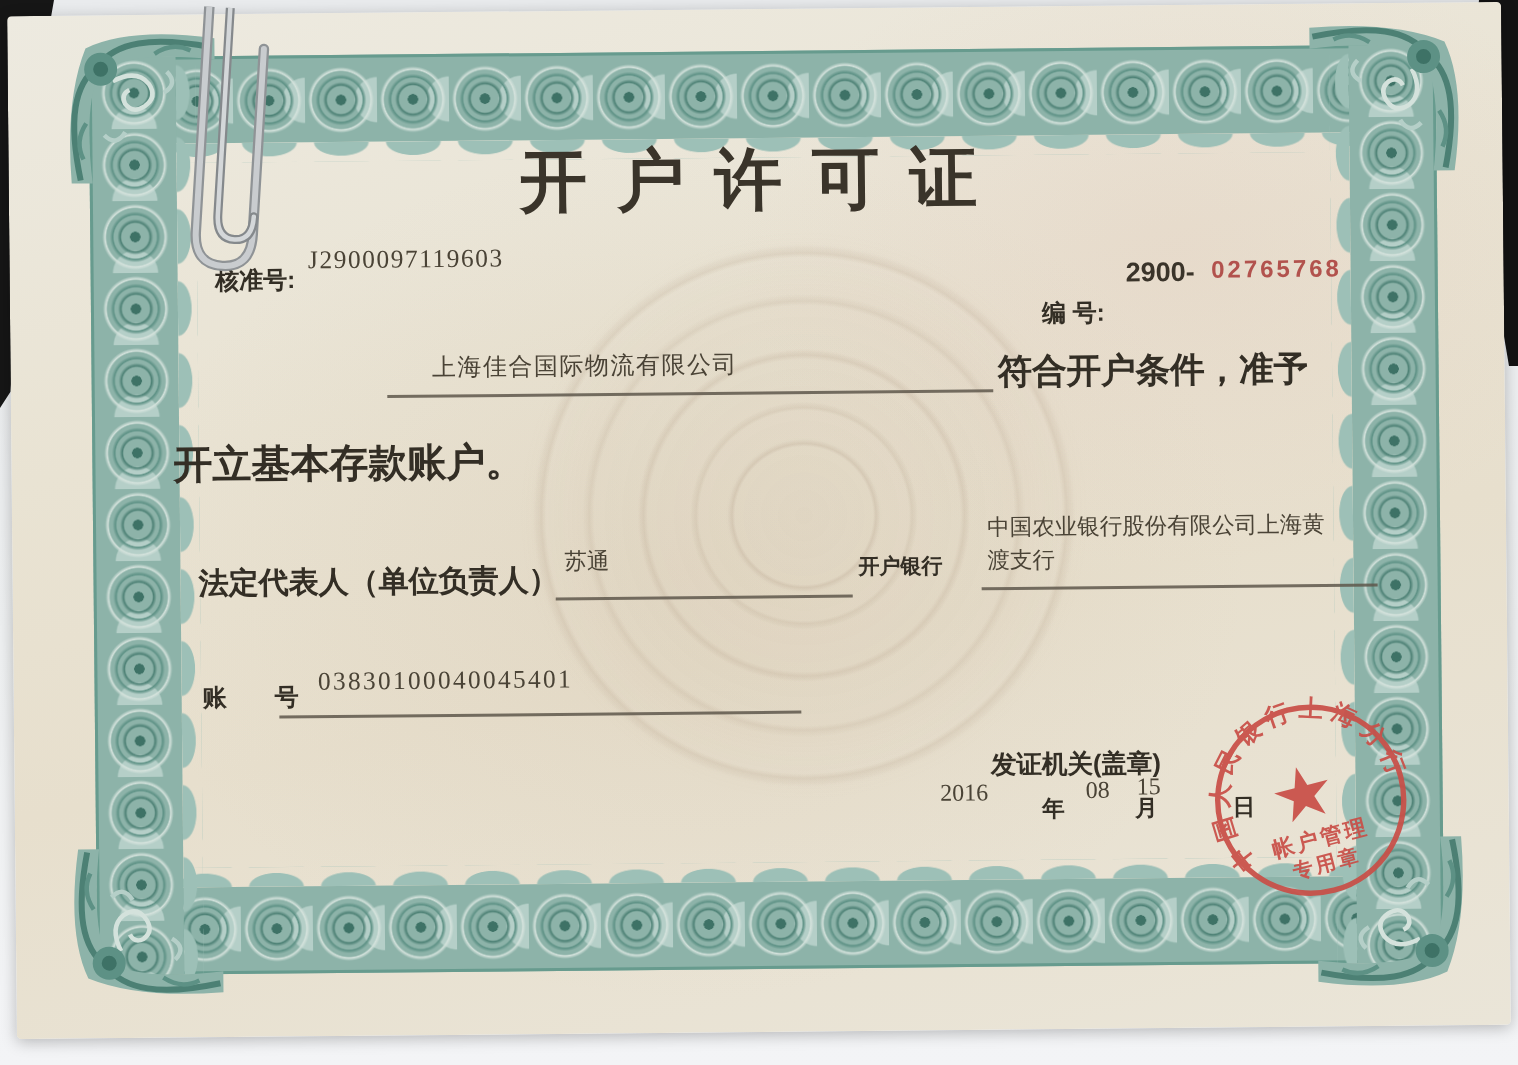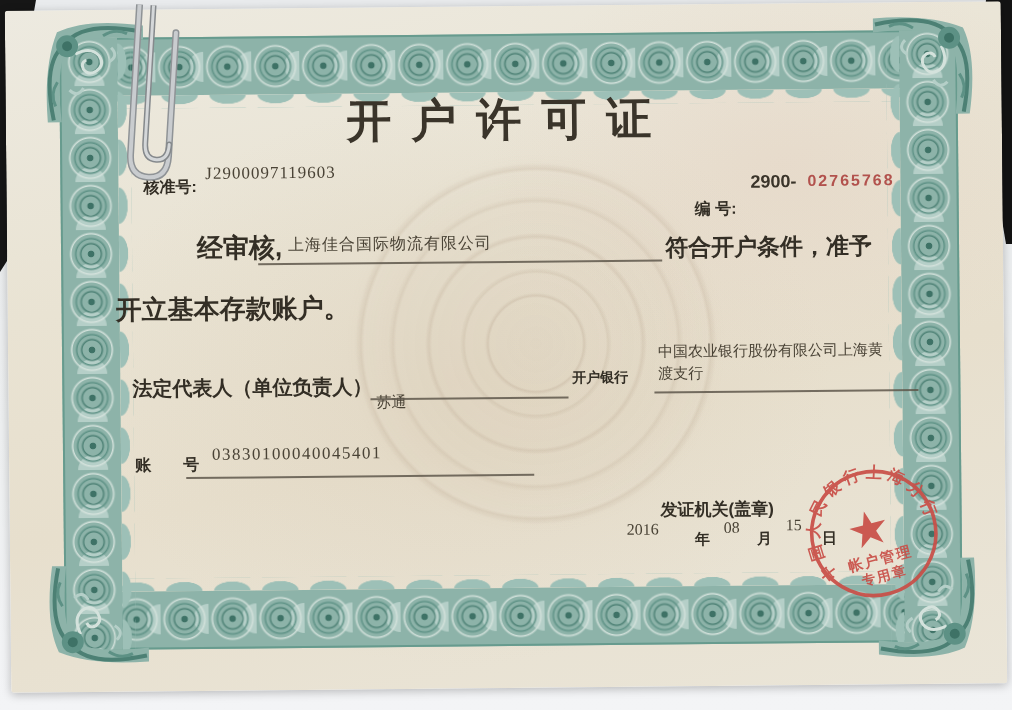--- a/index.html
+++ b/index.html
@@ -167,45 +167,44 @@
 
   <div class="t title">开户许可证</div>
 
   <div class="t lbl" style="left:137px;top:168px;font-size:16px;">核准号:</div>
   <div class="t fill-in" style="left:199px;top:155px;font-size:17px;letter-spacing:1px;">J2900097119603</div>
 
   <div class="t lbl" style="left:688px;top:170px;font-size:16px;margin-top:25px;">编 号:</div>
   <div class="t" style="left:744px;top:168px;font-size:18px;font-weight:bold;color:#3a342a;">2900-</div>
   <div class="t red" style="left:801px;top:169px;font-size:16px;font-weight:bold;letter-spacing:2px;">02765768</div>
 
-  <div class="t lbl" style="left:190px;top:222px;font-size:26px;">经审核,</div>
   <div class="t fill-in" style="left:281px;top:227px;font-size:16px;letter-spacing:1px;">上海佳合国际物流有限公司</div>
   <div class="rule" style="left:251px;top:255px;width:404px;"></div>
   <div class="t lbl" style="left:658px;top:228px;font-size:23px;">符合开户条件，准予</div>
   <div class="t lbl" style="left:108px;top:283px;font-size:26px;">开立基本存款账户。</div>
 
   <div class="t lbl" style="left:124px;top:366px;font-size:20px;">法定代表人（单位负责人）</div>
-  <div class="t fill-in" style="left:368px;top:358px;font-size:15px;margin-top:28px;">苏通</div>
+  <div class="t fill-in" style="left:368px;top:358px;font-size:15px;">苏通</div>
   <div class="rule" style="left:362px;top:391px;width:198px;"></div>
 
   <div class="t lbl" style="left:564px;top:364px;font-size:14px;">开户银行</div>
   <div class="t fill-in" style="left:650px;top:338px;font-size:15px;">中国农业银行股份有限公司上海黄</div>
   <div class="t fill-in" style="left:650px;top:360px;font-size:15px;">渡支行</div>
   <div class="rule" style="left:646px;top:387px;width:264px;"></div>
 
   <div class="t lbl" style="left:126px;top:446px;font-size:16px;">账　　号</div>
   <div class="t fill-in" style="left:203px;top:436px;font-size:17px;letter-spacing:1.5px;">03830100040045401</div>
   <div class="rule" style="left:177px;top:468px;width:348px;"></div>
 
   <div class="t lbl" style="left:651px;top:494px;font-size:17px;">发证机关(盖章)</div>
   <div class="t fill-in" style="left:617px;top:516px;font-size:16px;">2016</div>
   <div class="t lbl" style="left:685px;top:526px;font-size:15px;">年</div>
   <div class="t fill-in" style="left:714px;top:515px;font-size:16px;">08</div>
   <div class="t lbl" style="left:747px;top:526px;font-size:15px;">月</div>
-  <div class="t fill-in" style="left:776px;top:513px;font-size:16px;">15</div>
+  <div class="t fill-in" style="left:748px;top:513px;font-size:16px;">15</div>
   <div class="t lbl" style="left:812px;top:526px;font-size:15px;">日</div>
 
   <div class="abs seal">
     <svg viewBox="0 0 140 146">
       <circle cx="70" cy="73" r="62" fill="none" stroke="#c94f48" stroke-width="3.6"></circle>
       <path id="sealArc" d="M 26.5,106 A 55,55 0 1 1 113.5,106" fill="none"></path>
       <text font-size="16" font-weight="bold" fill="#c94f48" letter-spacing="5" font-family="Liberation Sans, sans-serif">
         <textPath href="#sealArc" startOffset="1%">中国人民银行上海分行</textPath>
       </text>
       <text x="66" y="84" font-size="48" fill="#c94f48" text-anchor="middle">★</text>

